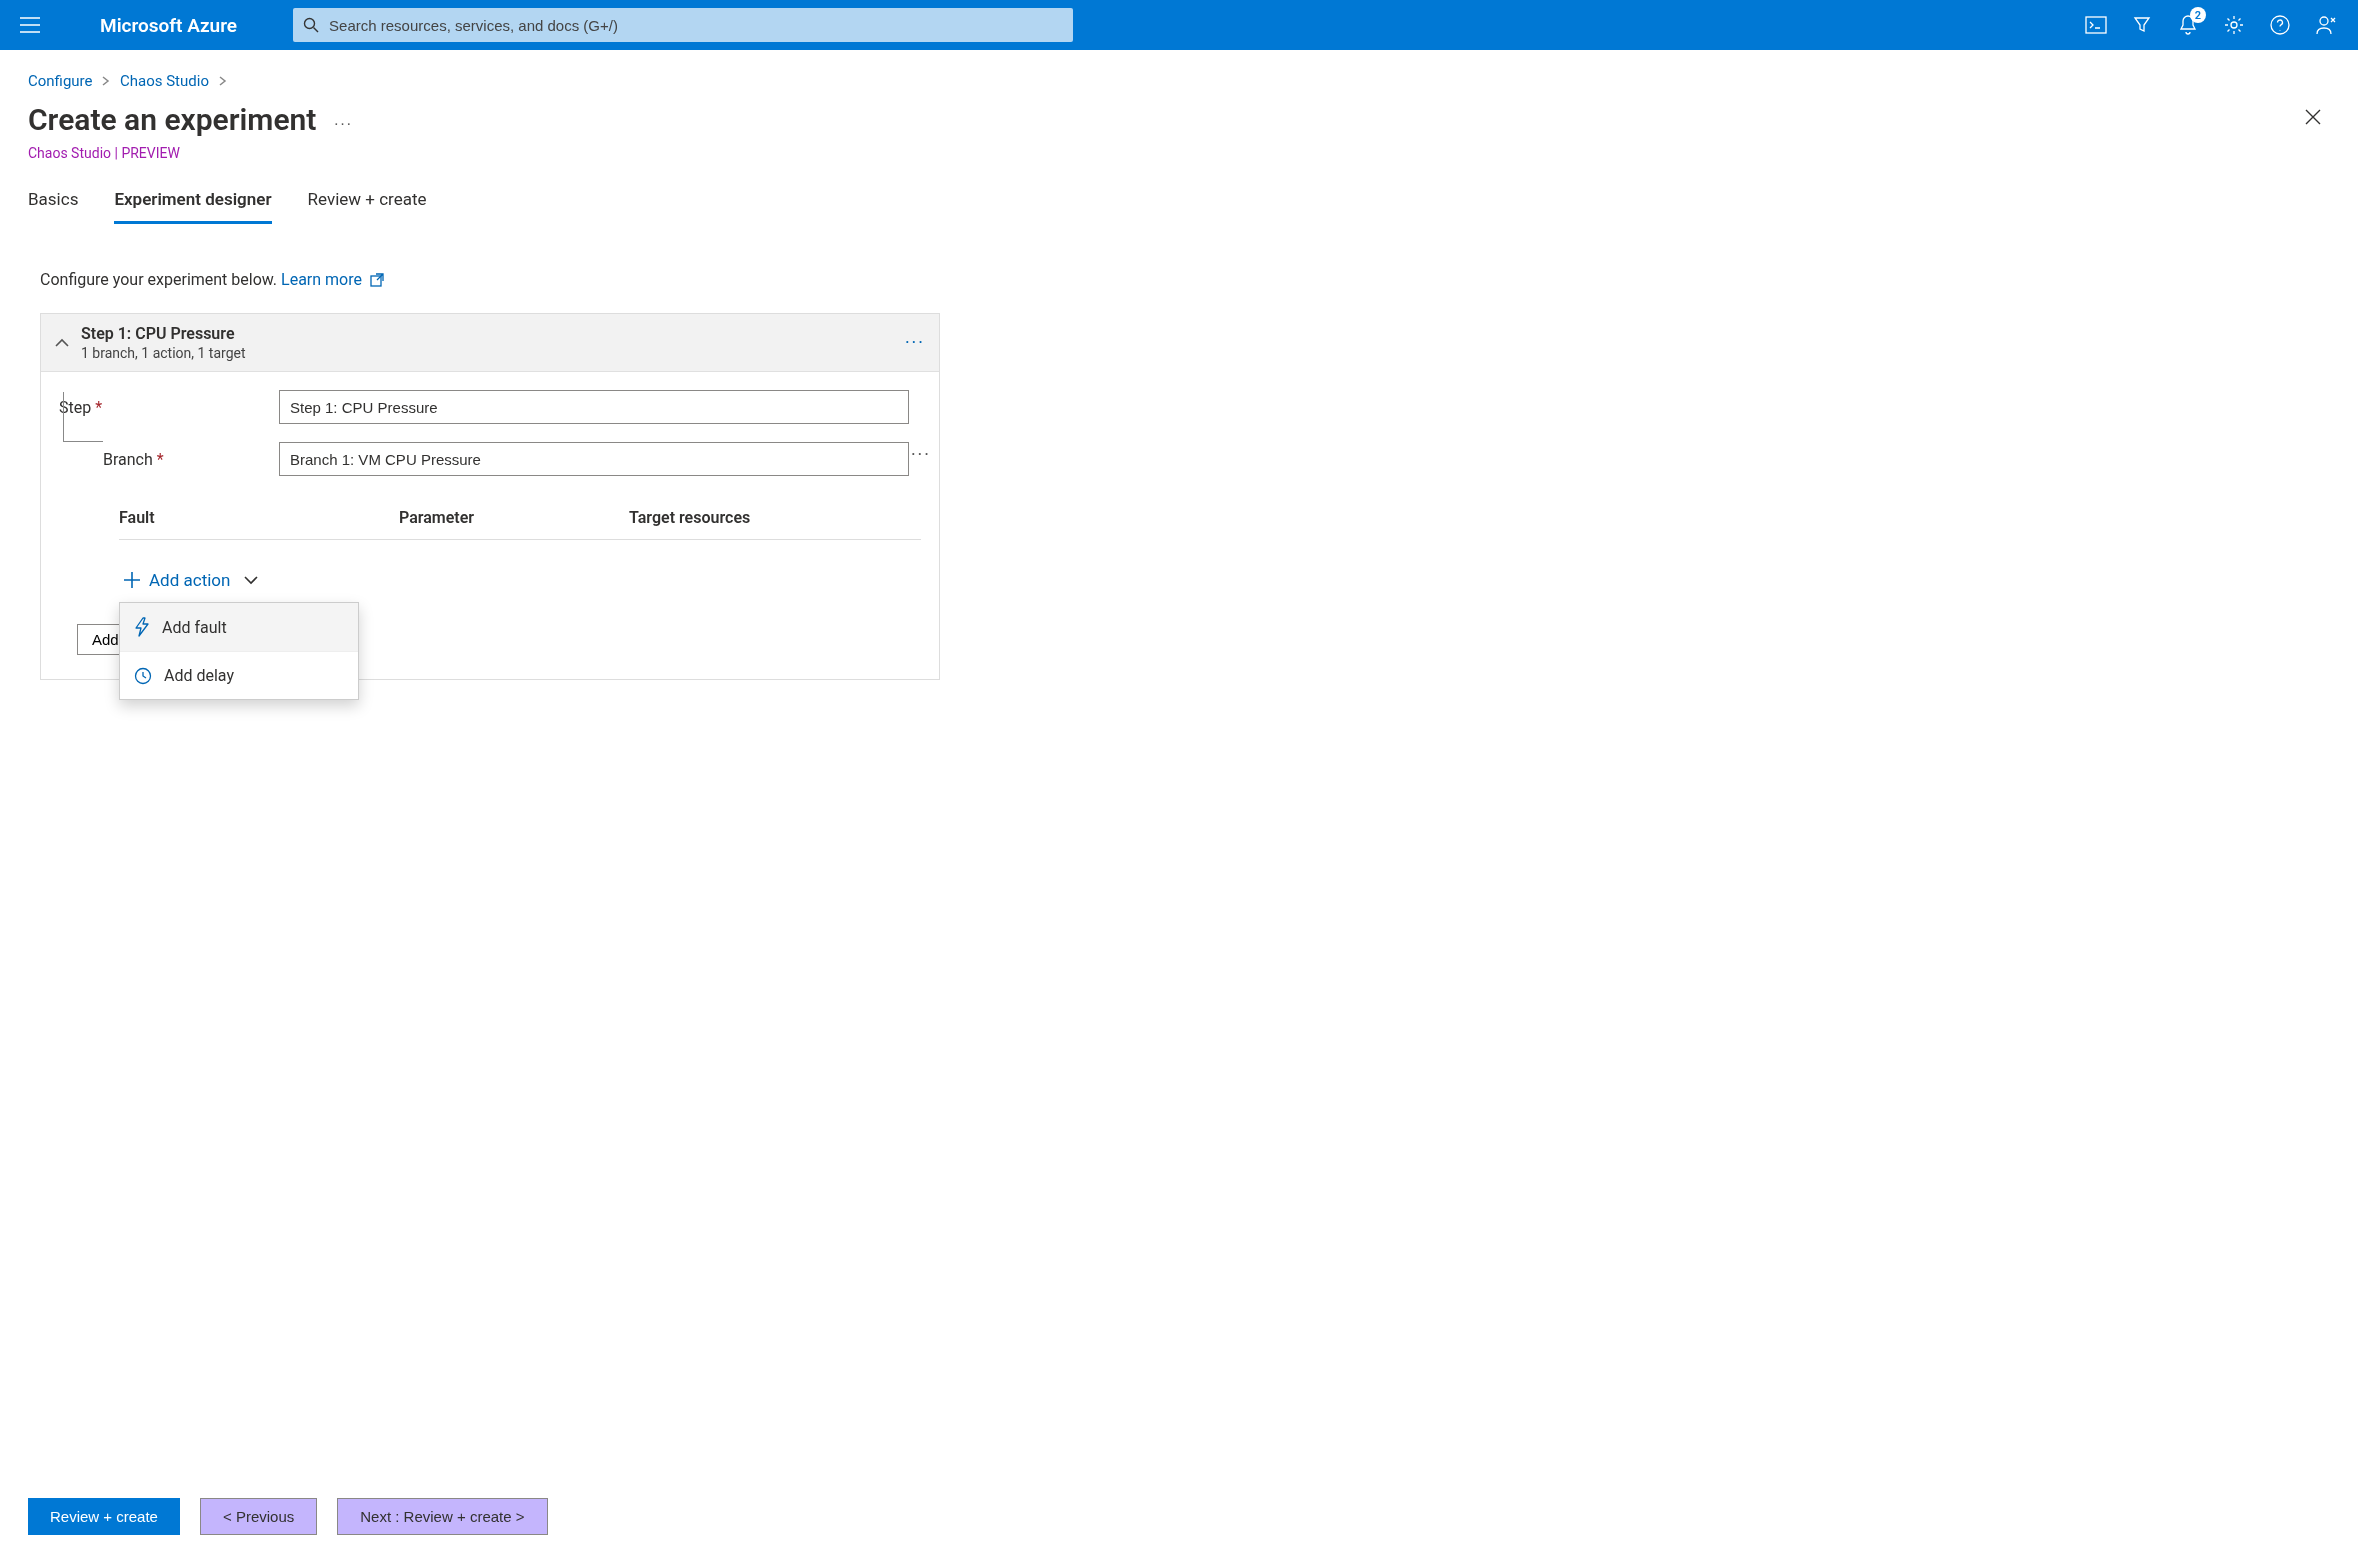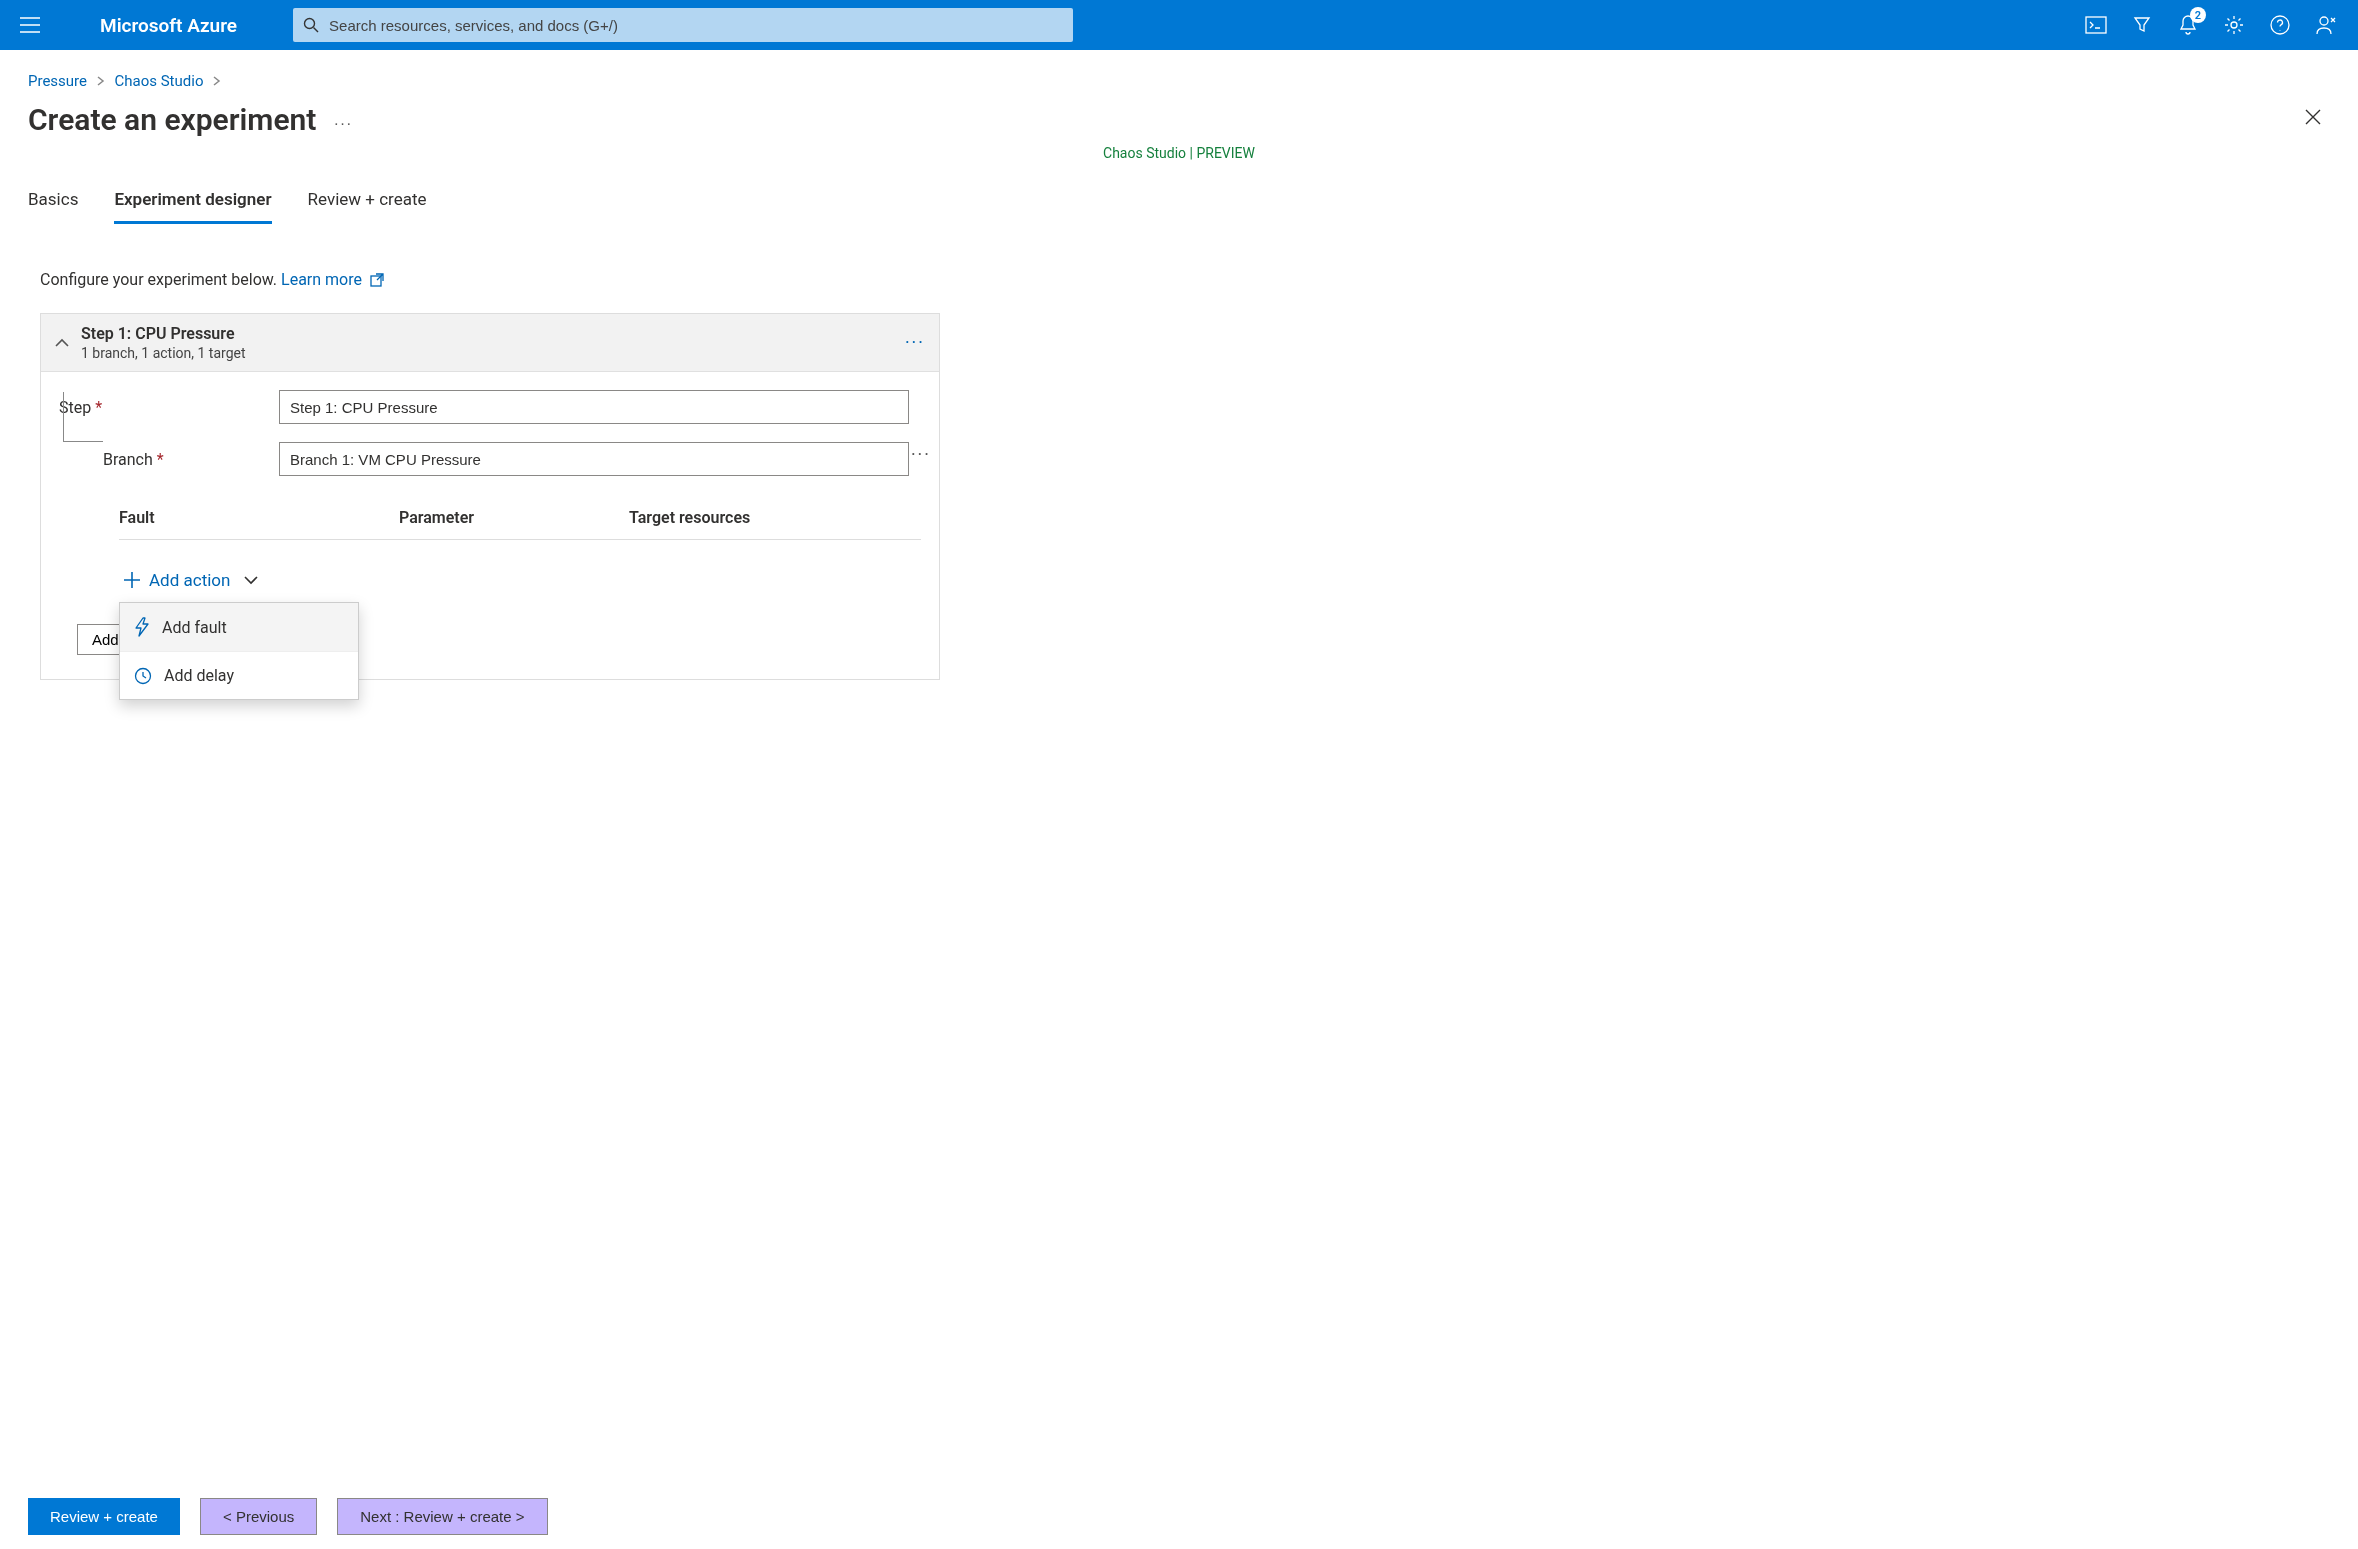--- a/index.html
+++ b/index.html
@@ -69,21 +69,21 @@
 
   
   .pagehead {
     padding: 4px 28px 8px;
     display: flex; align-items: flex-end; justify-content: space-between;
   }
   .pagehead-left { display:flex; align-items:center; gap: 18px; }
   .pagetitle { font-size: 30px; font-weight: 600; }
   .dots { color:#555; cursor:pointer; padding-top:10px; font-size:16px; letter-spacing:2px; }
   .closebtn { cursor:pointer; padding:8px; }
-  .subtitle { padding: 0 28px 18px; color:#15803d; font-size:14px;text-align:center; }
+  .subtitle { padding: 0 28px 18px; color:#a21caf; font-size:14px; }
 
   
   .tabs { display:flex; gap: 36px; padding: 0 28px; border-bottom: none; }
   .tab {
     padding: 10px 0 12px; font-size: 17px; cursor:pointer; color:#323130;
     border-bottom: 3px solid transparent;
   }
   .tab.active { font-weight:600; border-bottom-color:#0078d4; }
 
   
@@ -266,21 +266,21 @@
     <div class="topbar-icon">
       <svg width="24" height="22" viewBox="0 0 24 22">
           <circle cx="10" cy="7" r="4" stroke="#fff" stroke-width="1.3" fill="none"></circle>
           <path d="M3 20c0-4 3-6 7-6s7 2 7 6M17 4l4 4M21 4l-4 4" stroke="#fff" stroke-width="1.3" fill="none"></path>
         </svg>
     </div>
   </div>
 </div>
 
 <div class="breadcrumb">
-  <a>Pressure</a>
+  <a>Configure</a>
   <span class="chev">
     <svg width="8" height="10" viewBox="0 0 8 10">
         <path d="M1 1l5 4-5 4" stroke="#888" stroke-width="1.5" fill="none"></path>
       </svg>
   </span>
   <a>Chaos Studio</a>
   <span class="chev">
     <svg width="8" height="10" viewBox="0 0 8 10">
         <path d="M1 1l5 4-5 4" stroke="#888" stroke-width="1.5" fill="none"></path>
       </svg>

